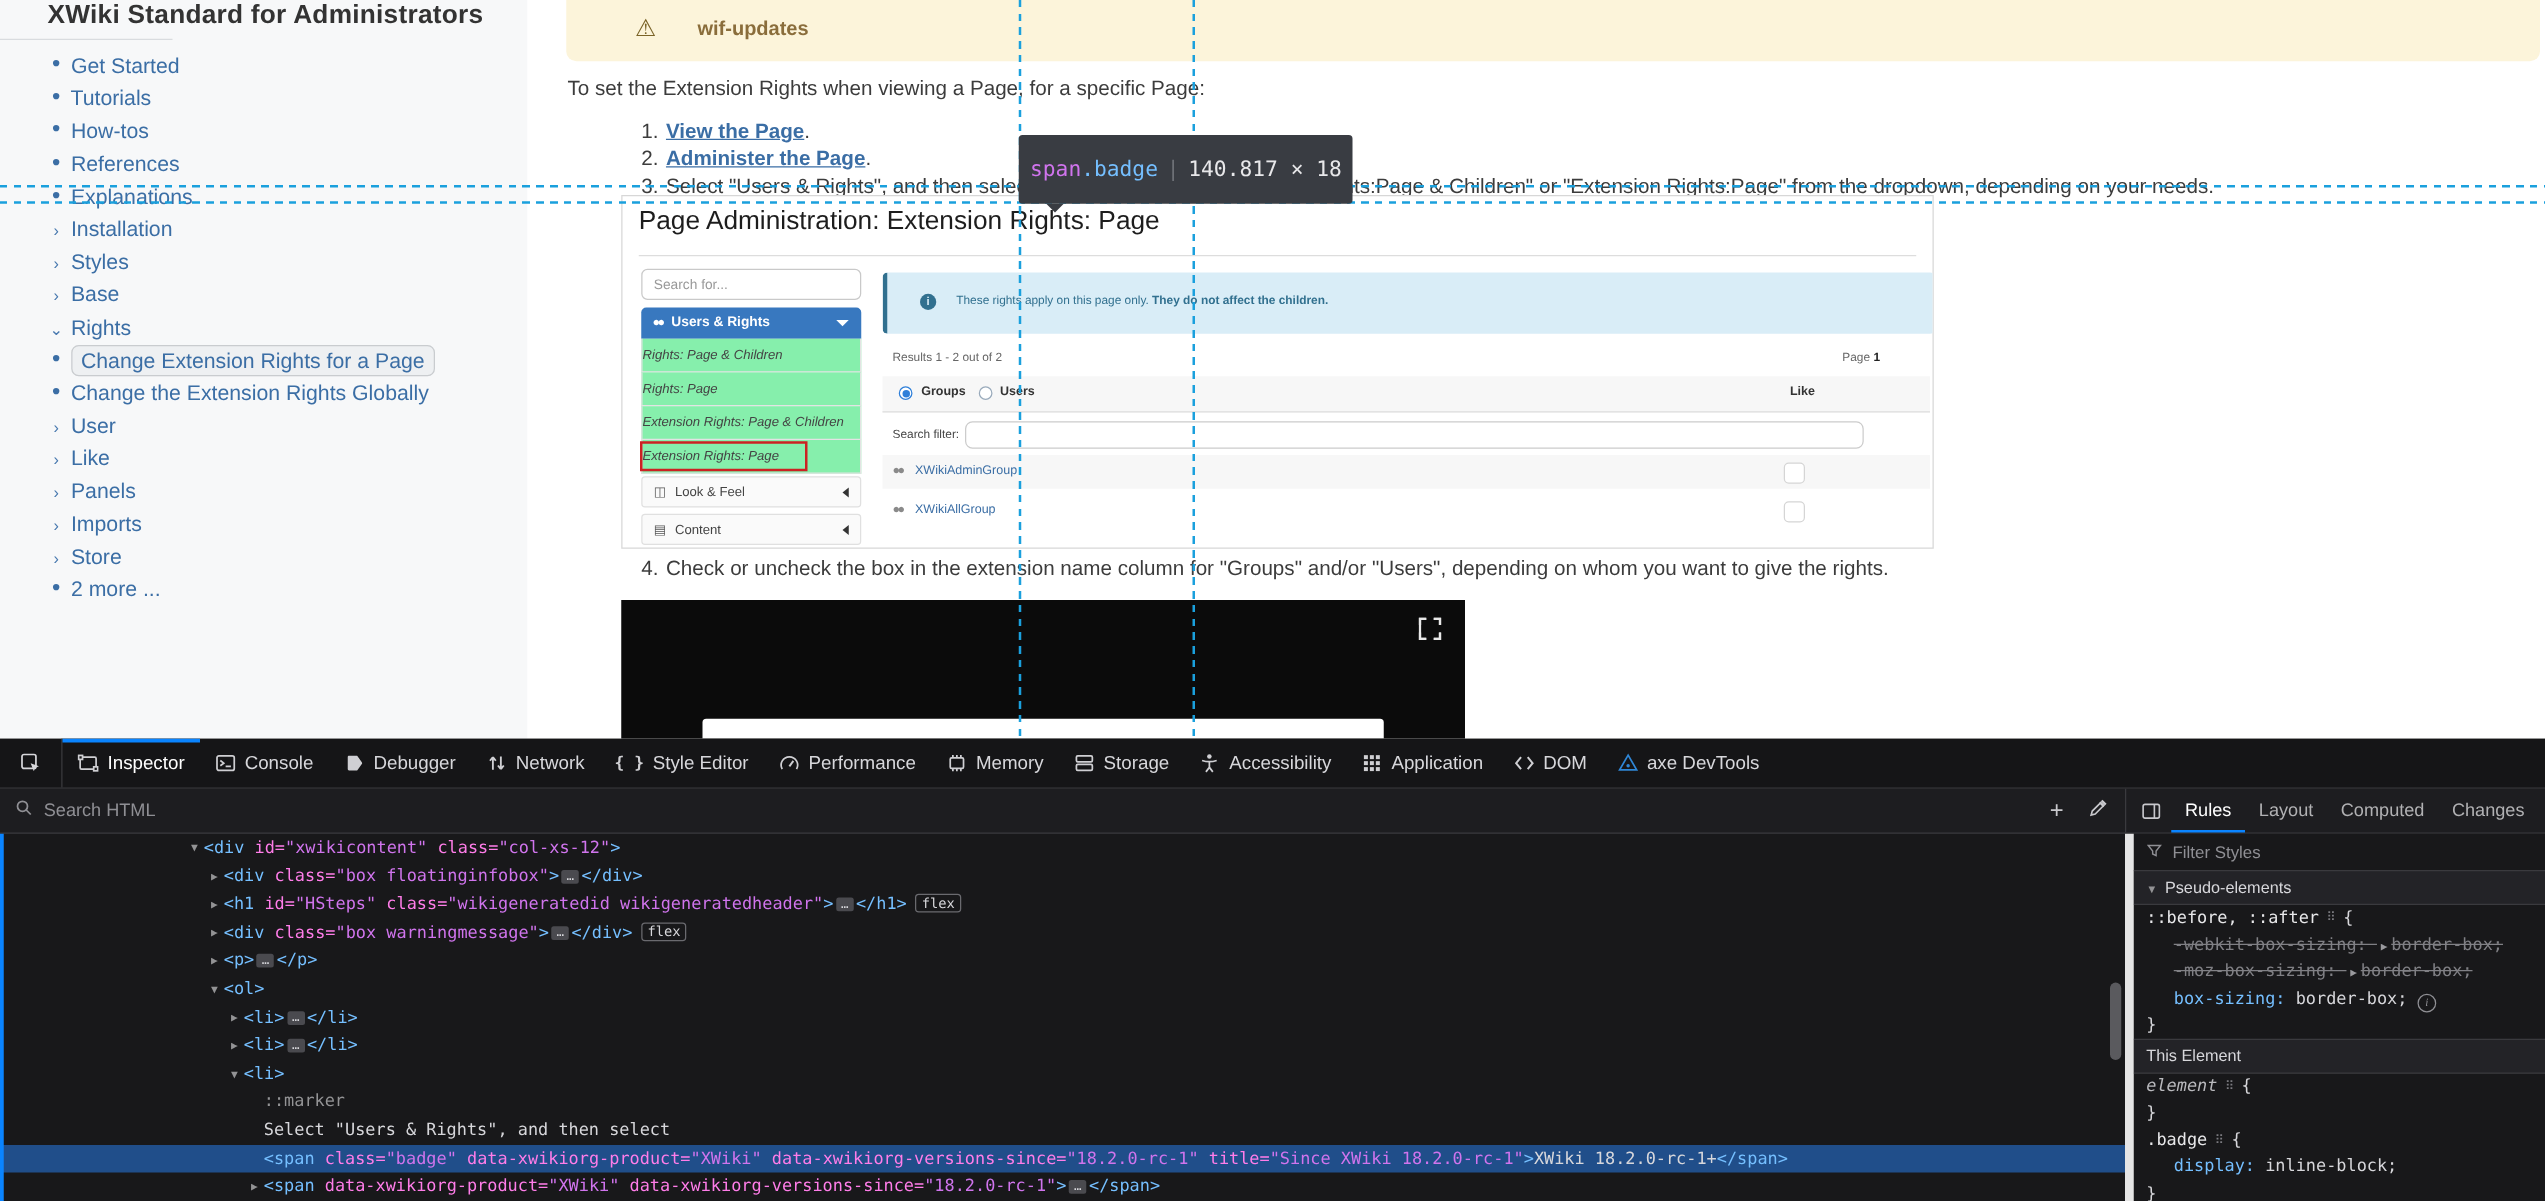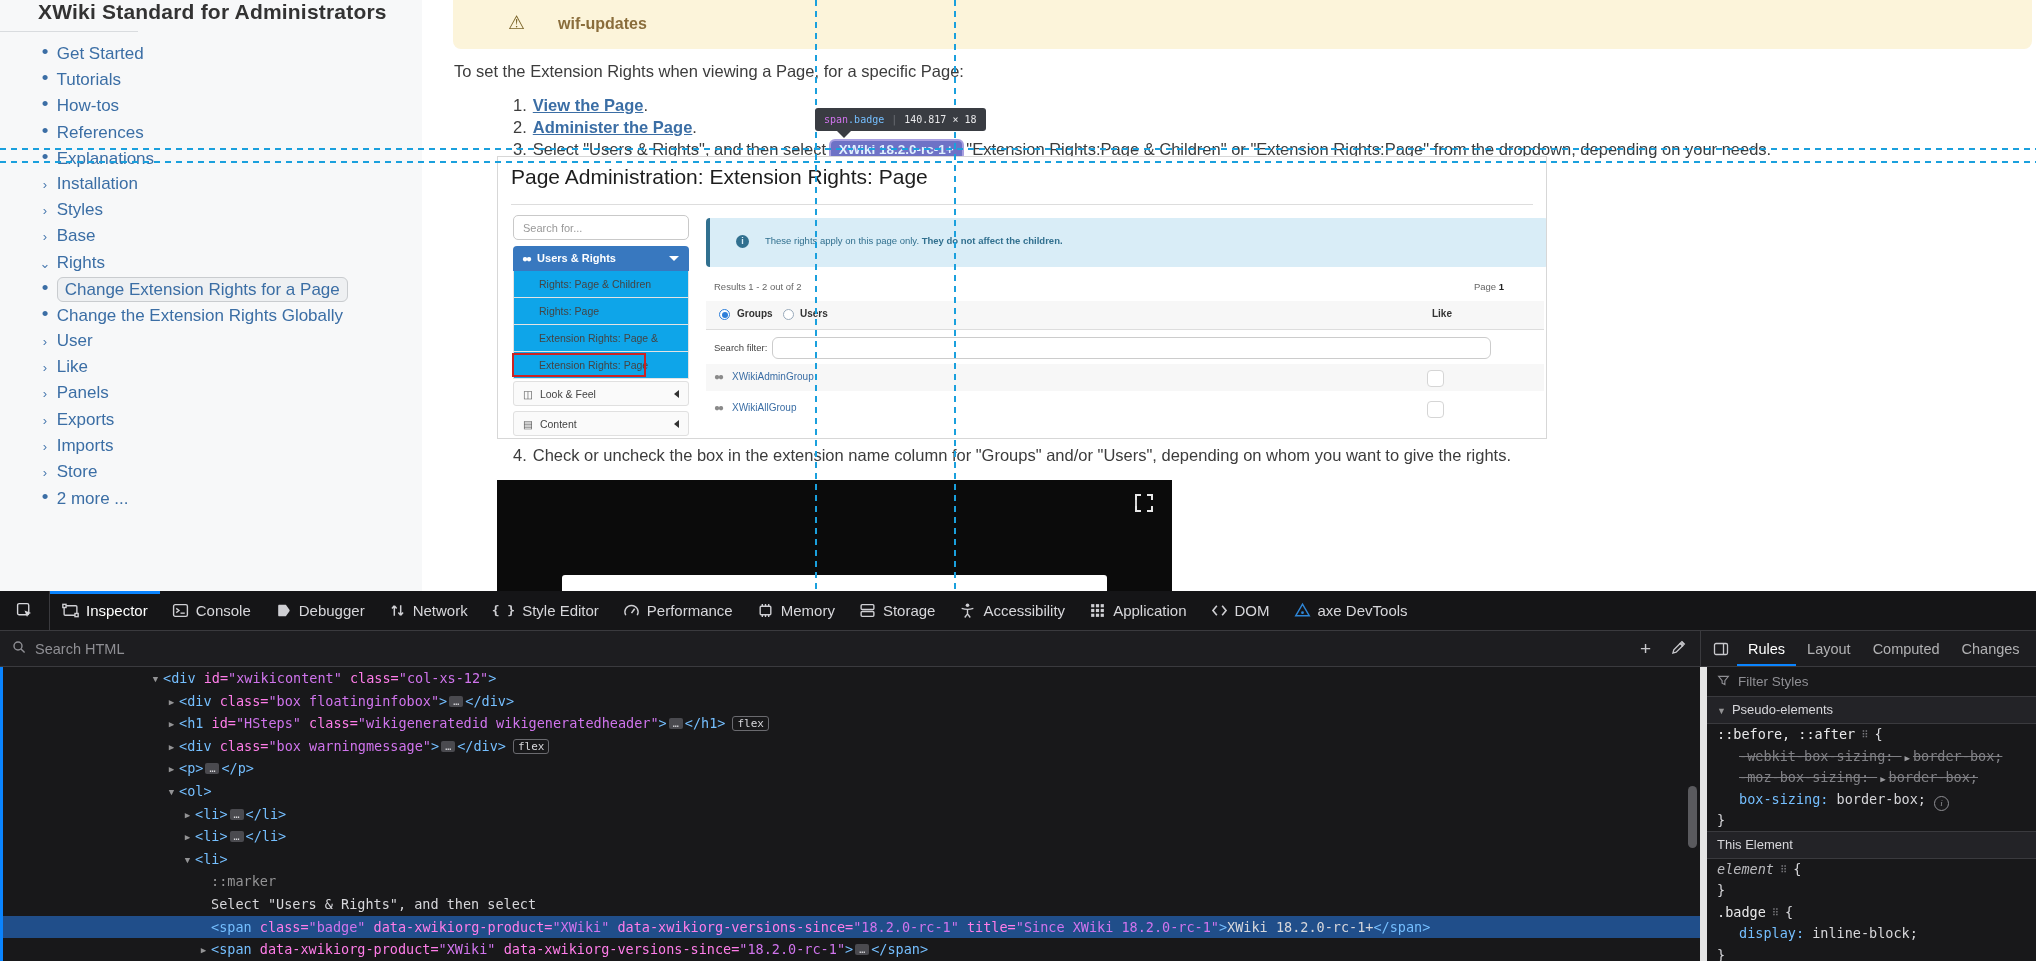--- a/index.html
+++ b/index.html
@@ -25,38 +25,38 @@
   .warnbox .wtxt{position:absolute;left:105px;top:44px;font-size:16px;font-weight:bold;color:#8a6d3b;}
   .warnbox .wico{position:absolute;left:55px;top:40px;font-size:19px;color:#7a6327;}
   .intro{position:absolute;left:32px;top:62px;font-size:16.5px;color:#3c3c3c;margin:0;}
   .step{position:absolute;font-size:16.5px;color:#3c3c3c;white-space:nowrap;}
   .step .num{margin-right:6px;}
   .step a{color:#3b6ea5;text-decoration:underline;cursor:pointer;font-weight:bold;}
   .badge-hl{display:inline-block;background:#6e72c6;box-shadow:0 0 0 2px #a89fe0;color:#dff0ff;
             font-size:13.5px;font-weight:bold;border-radius:4px;padding:1.5px 8px;position:relative;top:-1px;}
   
   .nodetip{position:absolute;left:815px;top:108px;height:23px;background:#393c42;border-radius:3px;
-           display:flex;align-items:center;padding:0 9px;font-family:"DejaVu Sans Mono",monospace;font-size:10px;white-space:nowrap;z-index:30;}
+           display:flex;align-items:center;padding:16px 9px;font-family:"DejaVu Sans Mono",monospace;font-size:17px;white-space:nowrap;z-index:30;}
   .nodetip .tag{color:#d074ed;} .nodetip .cls{color:#75bfff;}
   .nodetip .sep{color:#6d7076;margin:0 7px;} .nodetip .dims{color:#e8e8ea;}
   .nodetip .arrow{position:absolute;left:22px;bottom:-7px;width:0;height:0;border-left:7px solid transparent;border-right:7px solid transparent;border-top:7px solid #393c42;}
   
   .guide{position:absolute;z-index:25;pointer-events:none;}
   .guide.h{left:0;width:2036px;height:1.6px;background:repeating-linear-gradient(90deg,#1aa0dd 0 6px,transparent 6px 11px);}
   .guide.v{top:0;height:591px;width:1.6px;background:repeating-linear-gradient(180deg,#1aa0dd 0 6px,transparent 6px 11px);}
   
   .shot{position:absolute;left:75px;top:156px;width:1048px;height:281px;background:#fff;border:1px solid #d7d7d7;overflow:hidden;}
   .shot .stitle{position:absolute;left:13px;top:8px;font-size:21px;color:#1d1d1d;font-weight:500;}
   .shot .shr{position:absolute;left:13px;right:13px;top:47px;height:1px;background:#ddd;}
   .shot .search{position:absolute;left:15px;top:58px;width:176px;height:25px;border:1px solid #c9c9c9;border-radius:5px;background:#fff;font-size:11px;color:#999;line-height:25px;padding-left:9px;box-sizing:border-box;}
   .shot .menubtn{position:absolute;left:15px;top:89px;width:176px;height:25px;background:#3878bf;border-radius:4px 4px 0 0;color:#fff;font-size:11px;font-weight:bold;line-height:25px;padding-left:9px;box-sizing:border-box;}
   .shot .menubtn .caret{position:absolute;right:10px;top:10px;width:0;height:0;border-left:5px solid transparent;border-right:5px solid transparent;border-top:5px solid #fff;}
   .shot .menubtn .uic{margin-right:7px;font-size:10px;letter-spacing:-2px;}
   .shot .menu{position:absolute;left:15px;top:114px;width:176px;}
-  .shot .mi{height:26px;line-height:26px;background:#0ea5e9;border:1px solid #e3e3e3;border-top:none;font-size:10.5px;color:#444;padding-left:25px;position:relative;}
+  .shot .mi{height:26px;line-height:26px;background:#86efac;border:1px solid #e3e3e3;border-top:none;font-size:10.5px;color:#444;padding-left:0;position:relative;font-style:italic;}
   .shot .mi.red:after{content:"";position:absolute;inset:1px 42px 1px -2px;border:2px solid #cc2222;}
   .shot .acc{position:absolute;left:15px;width:176px;height:25px;background:#fafafa;border:1px solid #e0e0e0;border-radius:3px;font-size:10.5px;color:#444;line-height:25px;padding-left:9px;box-sizing:border-box;}
   .shot .acc .aic{margin-right:7px;color:#555;}
   .shot .acc .lcaret{position:absolute;right:9px;top:8px;width:0;height:0;border-top:4.5px solid transparent;border-bottom:4.5px solid transparent;border-right:5px solid #333;}
   .shot .info{position:absolute;left:208px;top:61px;width:838px;height:49px;background:#d9edf7;border-left:4px solid #31708f;border-radius:4px;}
   .shot .info .iic{position:absolute;left:26px;top:17px;width:13px;height:13px;border-radius:50%;background:#31708f;color:#d9edf7;font-size:9px;text-align:center;line-height:13px;font-weight:bold;}
   .shot .info .itxt{position:absolute;left:55px;top:17px;font-size:9.5px;color:#31708f;}
   .shot .results{position:absolute;left:216px;top:124px;font-size:9.5px;color:#666;}
   .shot .pageno{position:absolute;right:42px;top:124px;font-size:9.5px;color:#666;}
   .shot .pageno b{color:#222;}
@@ -148,21 +148,20 @@
           <li class="l0"><span class="glyph bullet">•</span> <span class="lbl">Explanations</span></li>
           <li class="l0"><span class="glyph chev">›</span> <span class="lbl">Installation</span></li>
           <li class="l0"><span class="glyph chev">›</span> <span class="lbl">Styles</span></li>
           <li class="l0"><span class="glyph chev">›</span> <span class="lbl">Base</span></li>
           <li class="l0"><span class="glyph chev">⌄</span> <span class="lbl">Rights</span></li>
           <li class="l1 current"><span class="glyph bullet">•</span> <span class="lbl">Change Extension Rights for a Page</span></li>
           <li class="l1"><span class="glyph bullet">•</span> <span class="lbl">Change the Extension Rights Globally</span></li>
           <li class="l0"><span class="glyph chev">›</span> <span class="lbl">User</span></li>
           <li class="l0"><span class="glyph chev">›</span> <span class="lbl">Like</span></li>
           <li class="l0"><span class="glyph chev">›</span> <span class="lbl">Panels</span></li>
-          <li class="l0"><span class="glyph chev">›</span> <span class="lbl">Exports</span></li>
           <li class="l0"><span class="glyph chev">›</span> <span class="lbl">Imports</span></li>
           <li class="l0"><span class="glyph chev">›</span> <span class="lbl">Store</span></li>
           <li class="l0"><span class="glyph bullet">•</span> <span class="lbl">2 more ...</span></li>
         </ul>
     </aside>
 
     <main class="content">
       <div class="warnbox">
         <span class="wico">⚠</span>
         <span class="wtxt">wif-updates</span>

